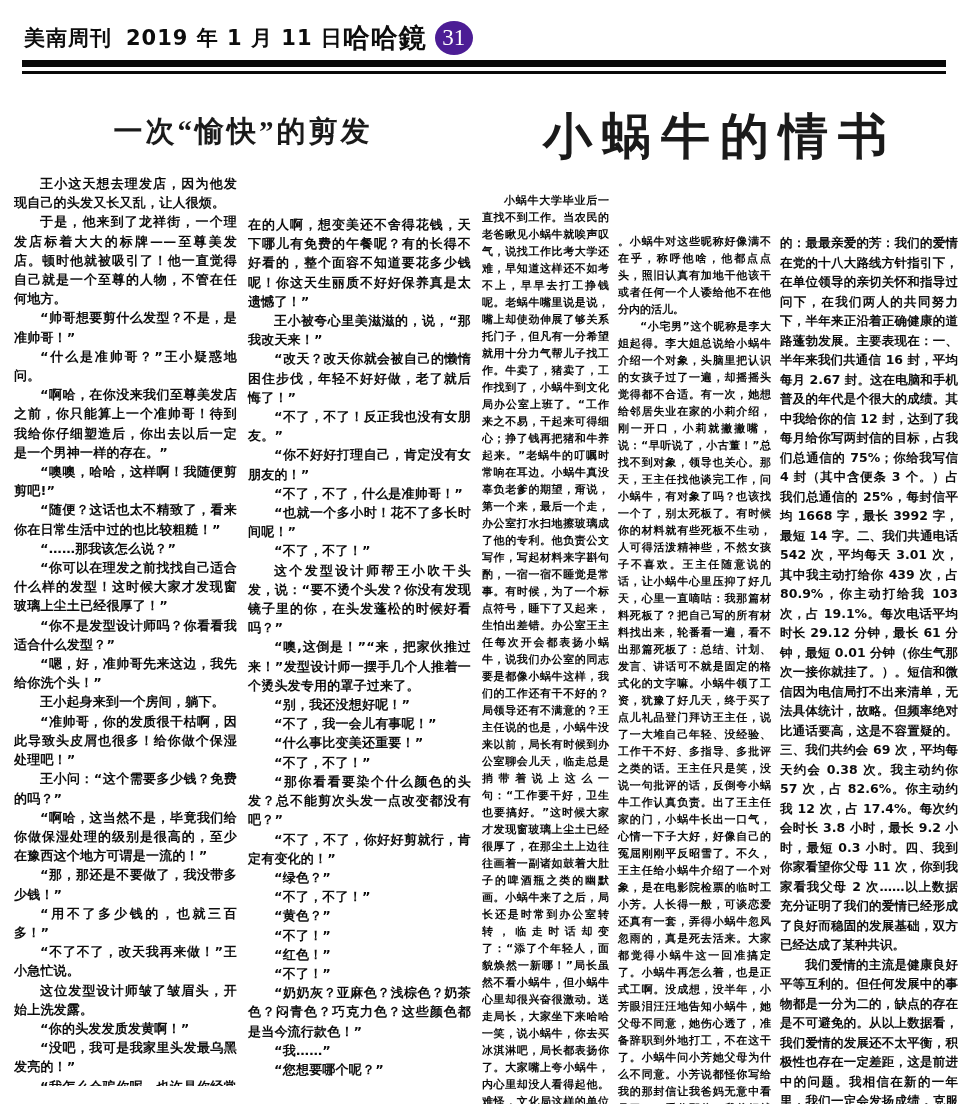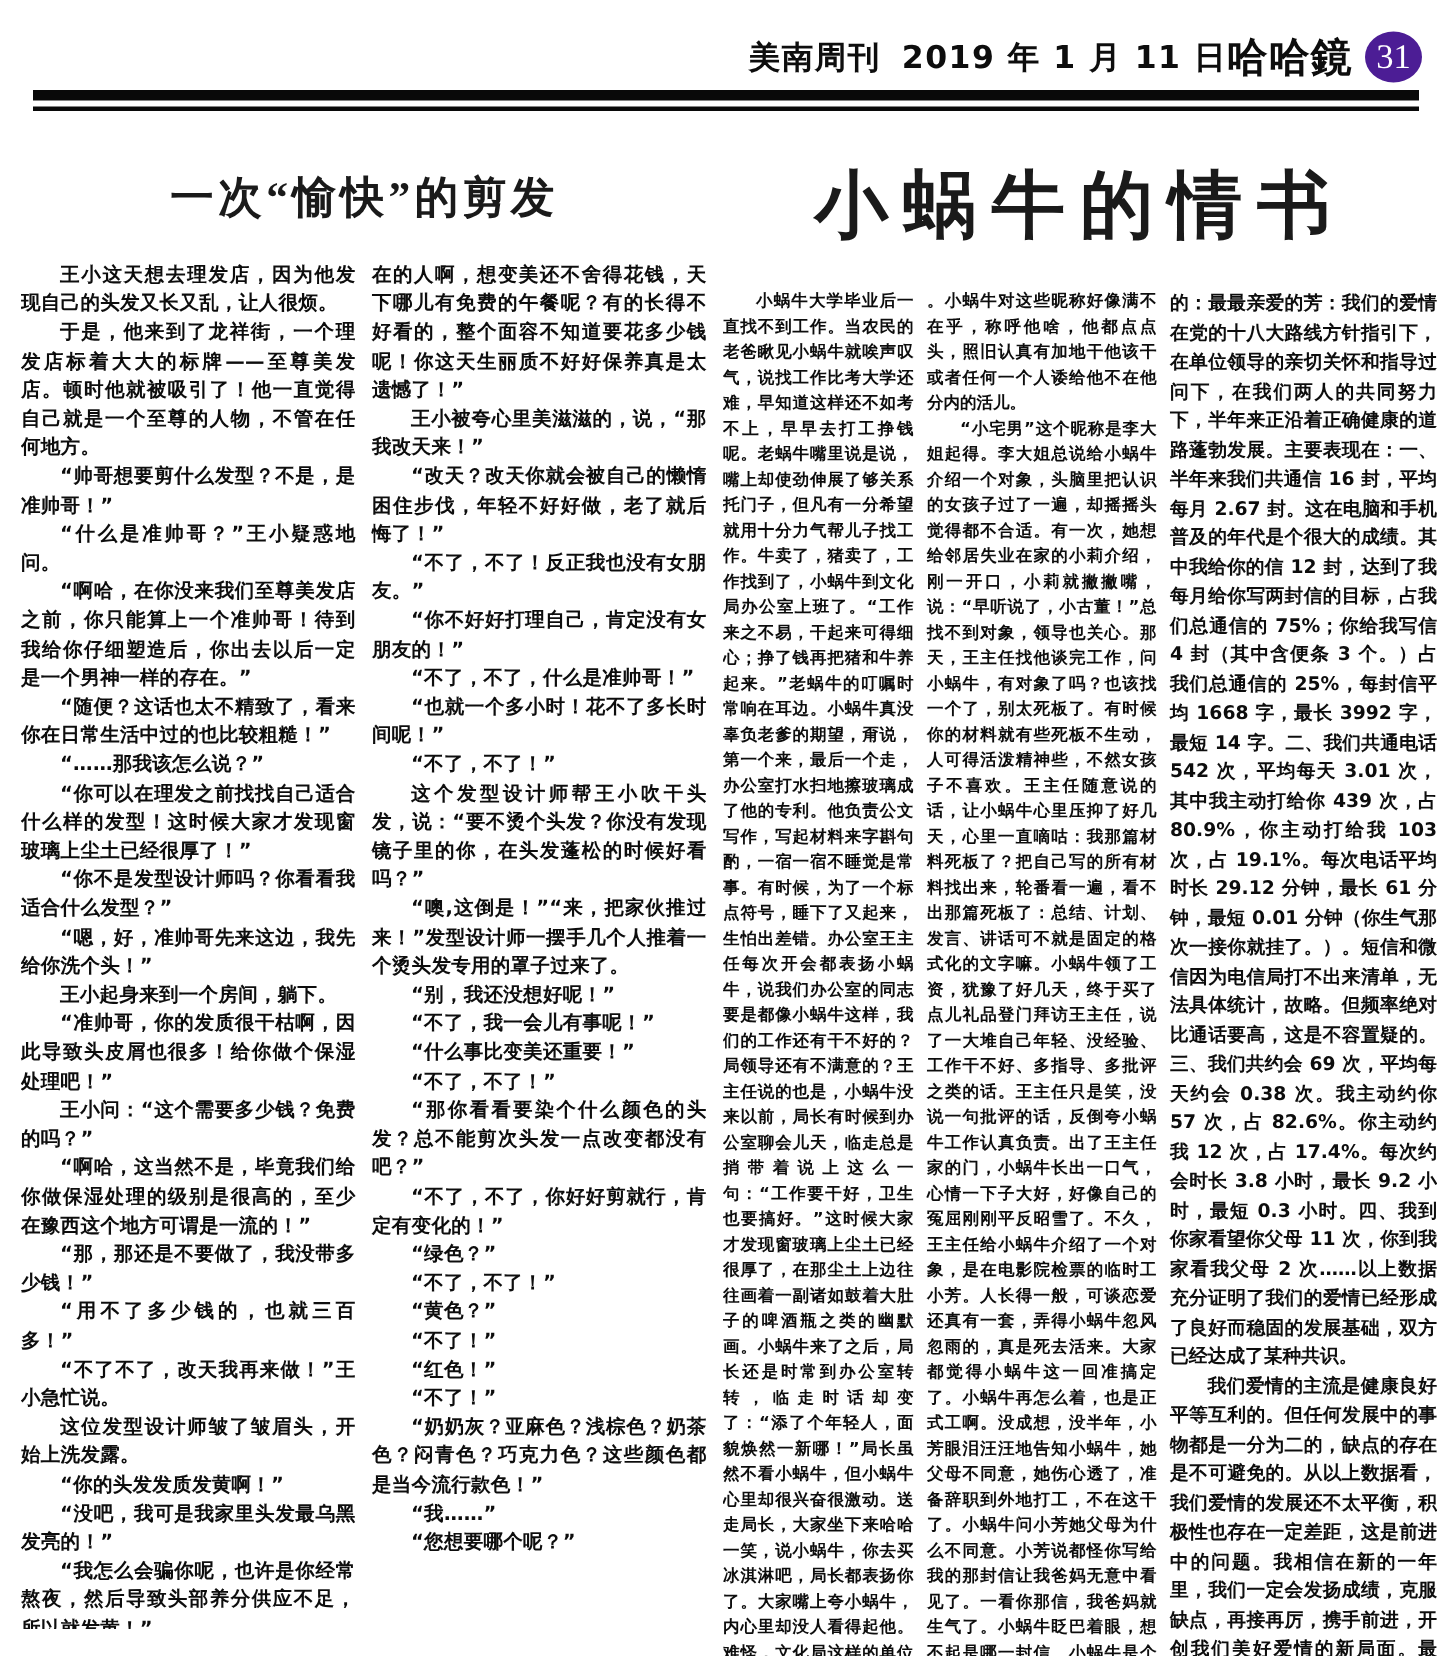--- a/index.html
+++ b/index.html
@@ -7,21 +7,21 @@
     position:relative;
     width:960px;height:1104px;
     background:#ffffff;
     color:#0d0d0d;
     font-family:"DejaVu Sans","Liberation Sans",sans-serif;
     overflow:hidden;
   }
   
   .header{
     position:absolute;top:20px;left:24px;right:12px;height:36px;
-    display:flex;align-items:center;justify-content:flex-end;
+    display:flex;align-items:center;justify-content:flex-start;
   }
   .masthead{font-weight:bold;font-size:21px;letter-spacing:1px;white-space:nowrap;}
   .masthead .date{margin-left:14px;}
   .head-right{display:flex;align-items:center;gap:8px;}
   .section-name{font-weight:bold;font-size:27px;letter-spacing:1px;}
   .page-badge{
     width:38px;height:34px;border-radius:50%;
     color:#fff;font-family:"Liberation Serif",serif;font-size:23px;
     display:flex;align-items:center;justify-content:center;
   }
@@ -40,21 +40,21 @@
   .art-right h1{font-size:49px;letter-spacing:10px;margin-top:8px;}
   .cols{display:flex;margin-top:22px;overflow:hidden;}
   .art-left .cols{height:912px;gap:11px;}
   .art-right .cols{height:912px;}
   .col{text-align:justify;font-weight:bold;}
   .art-left .col{width:223px;font-size:13px;line-height:19.2px;letter-spacing:0.2px;}
   .art-right .col1{width:127px;font-size:11px;line-height:17px;margin-right:9px;}
   .art-right .col2{width:153px;font-size:11px;line-height:17px;margin-right:9px;}
   .art-right .col3{width:178px;font-size:12.5px;line-height:19.5px;}
   .col p{margin:0;text-indent:2em;}
-  .col p.cont{text-indent:0;}
+  .col p.cont{text-indent:0;margin-top:41px;}
 </style>
 </head>
 <body>
 
 <div class="header">
   <div class="masthead">
     <span>美南周刊</span><span class="date">2019 年 1 月 11 日</span>
   </div>
   <div class="head-right">
     <span class="section-name">哈哈鏡</span>
@@ -69,20 +69,21 @@
 
 <div class="article art-left">
   <h1>一次“愉快”的剪发</h1>
   <div class="cols">
       <div class="col col1">
         <p>王小这天想去理发店，因为他发现自己的头发又长又乱，让人很烦。</p>
         <p>于是，他来到了龙祥街，一个理发店标着大大的标牌——至尊美发店。顿时他就被吸引了！他一直觉得自己就是一个至尊的人物，不管在任何地方。</p>
         <p>“帅哥想要剪什么发型？不是，是准帅哥！”</p>
         <p>“什么是准帅哥？”王小疑惑地问。</p>
         <p>“啊哈，在你没来我们至尊美发店之前，你只能算上一个准帅哥！待到我给你仔细塑造后，你出去以后一定是一个男神一样的存在。”</p>
+        <p>“噢噢，哈哈，这样啊！我随便剪剪吧!”</p>
         <p>“随便？这话也太不精致了，看来你在日常生活中过的也比较粗糙！”</p>
         <p>“……那我该怎么说？”</p>
         <p>“你可以在理发之前找找自己适合什么样的发型！这时候大家才发现窗玻璃上尘土已经很厚了！”</p>
         <p>“你不是发型设计师吗？你看看我适合什么发型？”</p>
         <p>“嗯，好，准帅哥先来这边，我先给你洗个头！”</p>
         <p>王小起身来到一个房间，躺下。</p>
         <p>“准帅哥，你的发质很干枯啊，因此导致头皮屑也很多！给你做个保湿处理吧！”</p>
         <p>王小问：“这个需要多少钱？免费的吗？”</p>
         <p>“啊哈，这当然不是，毕竟我们给你做保湿处理的级别是很高的，至少在豫西这个地方可谓是一流的！”</p>
         <p>“那，那还是不要做了，我没带多少钱！”</p>

